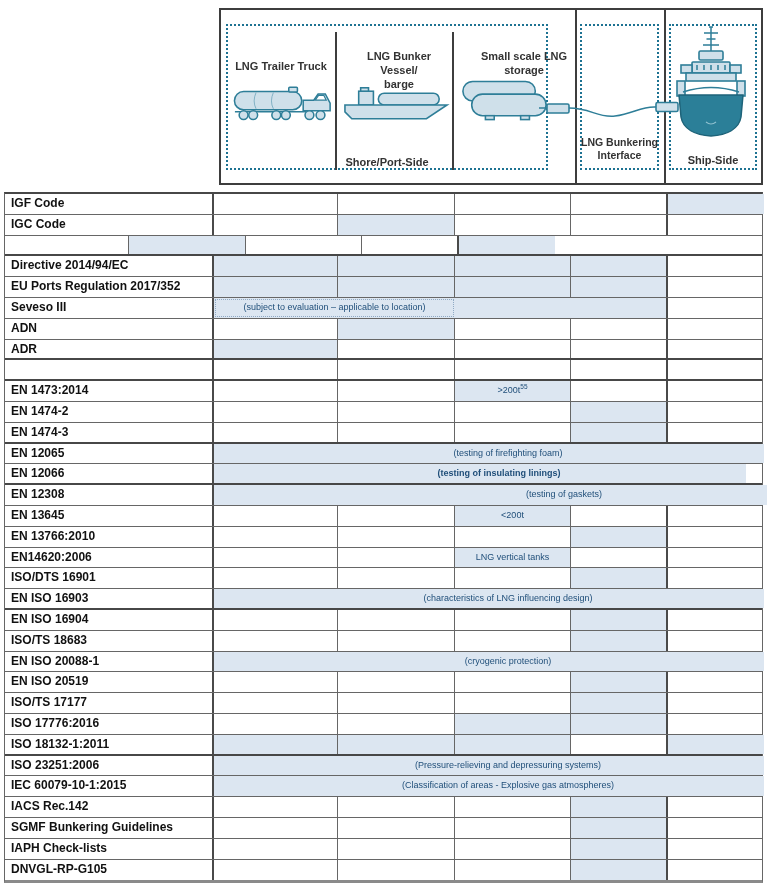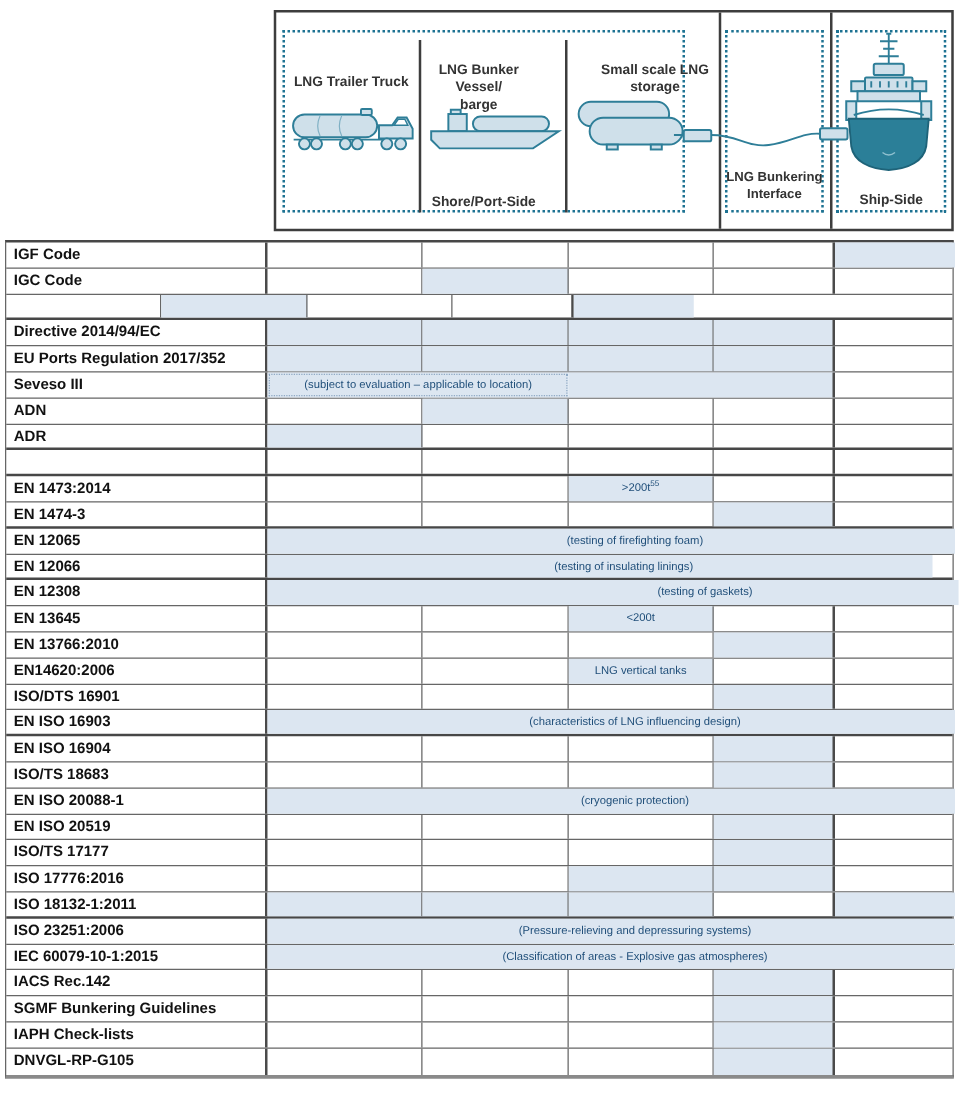--- a/index.html
+++ b/index.html
@@ -14,21 +14,21 @@
   .interface-box{left:359px;top:14px;width:79px;height:146px;}
   .ship-box{left:448px;top:14px;width:88px;height:146px;}
   .vdiv{position:absolute;width:2px;background:#3d3d3d;}
   .d1{left:114px;top:22px;height:138px;}
   .d2{left:231px;top:22px;height:138px;}
   .d3{left:354px;top:0;height:173px;}
   .d4{left:443px;top:0;height:173px;}
   .zlabel{position:absolute;font-size:11px;font-weight:600;color:#333;text-align:center;
           white-space:pre-line;line-height:1.25;}
   .zl-truck{left:5px;top:50px;width:110px;}
-  .zl-vessel{left:116px;top:40px;width:92px;}
+  .zl-vessel{left:116px;top:40px;width:92px;padding-left:16px;}
   .zl-storage{left:232px;top:40px;width:142px;}
   .zl-interface{left:359px;top:126px;width:79px;font-size:10.5px;}
   .zl-ship{left:448px;top:144px;width:88px;}
   .zl-shore{left:5px;top:146px;width:322px;}
   .icon{position:absolute;}
   .ic-truck{left:12px;top:74px;width:100px;height:42px;}
   .ic-vessel{left:121px;top:74px;width:108px;height:38px;}
   .ic-storage{left:238px;top:68px;width:90px;height:46px;}
   .ic-ship{left:452px;top:14px;width:76px;height:118px;}
   .ic-hose{left:318px;top:86px;width:142px;height:28px;}
@@ -205,35 +205,43 @@
         <div class="tcell" style="width: 96px;"></div>
       </div>
       <div class="trow">
         <div class="tlabel">EN 1473:2014</div>
         <div class="tcell" style="width: 124px;"></div>
         <div class="tcell" style="width: 117px;"></div>
         <div class="tcell shaded" style="width: 116px;">&gt;200t<sup>55</sup></div>
         <div class="tcell dark-right" style="width: 97px;"></div>
         <div class="tcell" style="width: 96px;"></div>
       </div>
+      <div class="trow">
+        <div class="tlabel">EN 1474-2</div>
+        <div class="tcell" style="width: 124px;"></div>
+        <div class="tcell" style="width: 117px;"></div>
+        <div class="tcell" style="width: 116px;"></div>
+        <div class="tcell shaded dark-right" style="width: 97px;"></div>
+        <div class="tcell" style="width: 96px;"></div>
+      </div>
       <div class="trow thick">
         <div class="tlabel">EN 1474-3</div>
         <div class="tcell" style="width: 124px;"></div>
         <div class="tcell" style="width: 117px;"></div>
         <div class="tcell" style="width: 116px;"></div>
         <div class="tcell shaded dark-right" style="width: 97px;"></div>
         <div class="tcell" style="width: 96px;"></div>
       </div>
       <div class="trow">
         <div class="tlabel">EN 12065</div>
         <div class="tcell shaded" style="width: 550px;">(testing of firefighting foam)</div>
       </div>
       <div class="trow thick">
         <div class="tlabel">EN 12066</div>
-        <div class="tcell shaded" style="width: 532px;">(testing of insulating linings)</div>
+        <div class="tcell shaded" style="width: 532px; font-weight: bold;">(testing of insulating linings)</div>
       </div>
       <div class="trow">
         <div class="tlabel">EN 12308</div>
         <div class="tcell shaded" style="width: 662px;">(testing of gaskets)</div>
       </div>
       <div class="trow">
         <div class="tlabel">EN 13645</div>
         <div class="tcell" style="width: 124px;"></div>
         <div class="tcell" style="width: 117px;"></div>
         <div class="tcell shaded" style="width: 116px;">&lt;200t</div>

